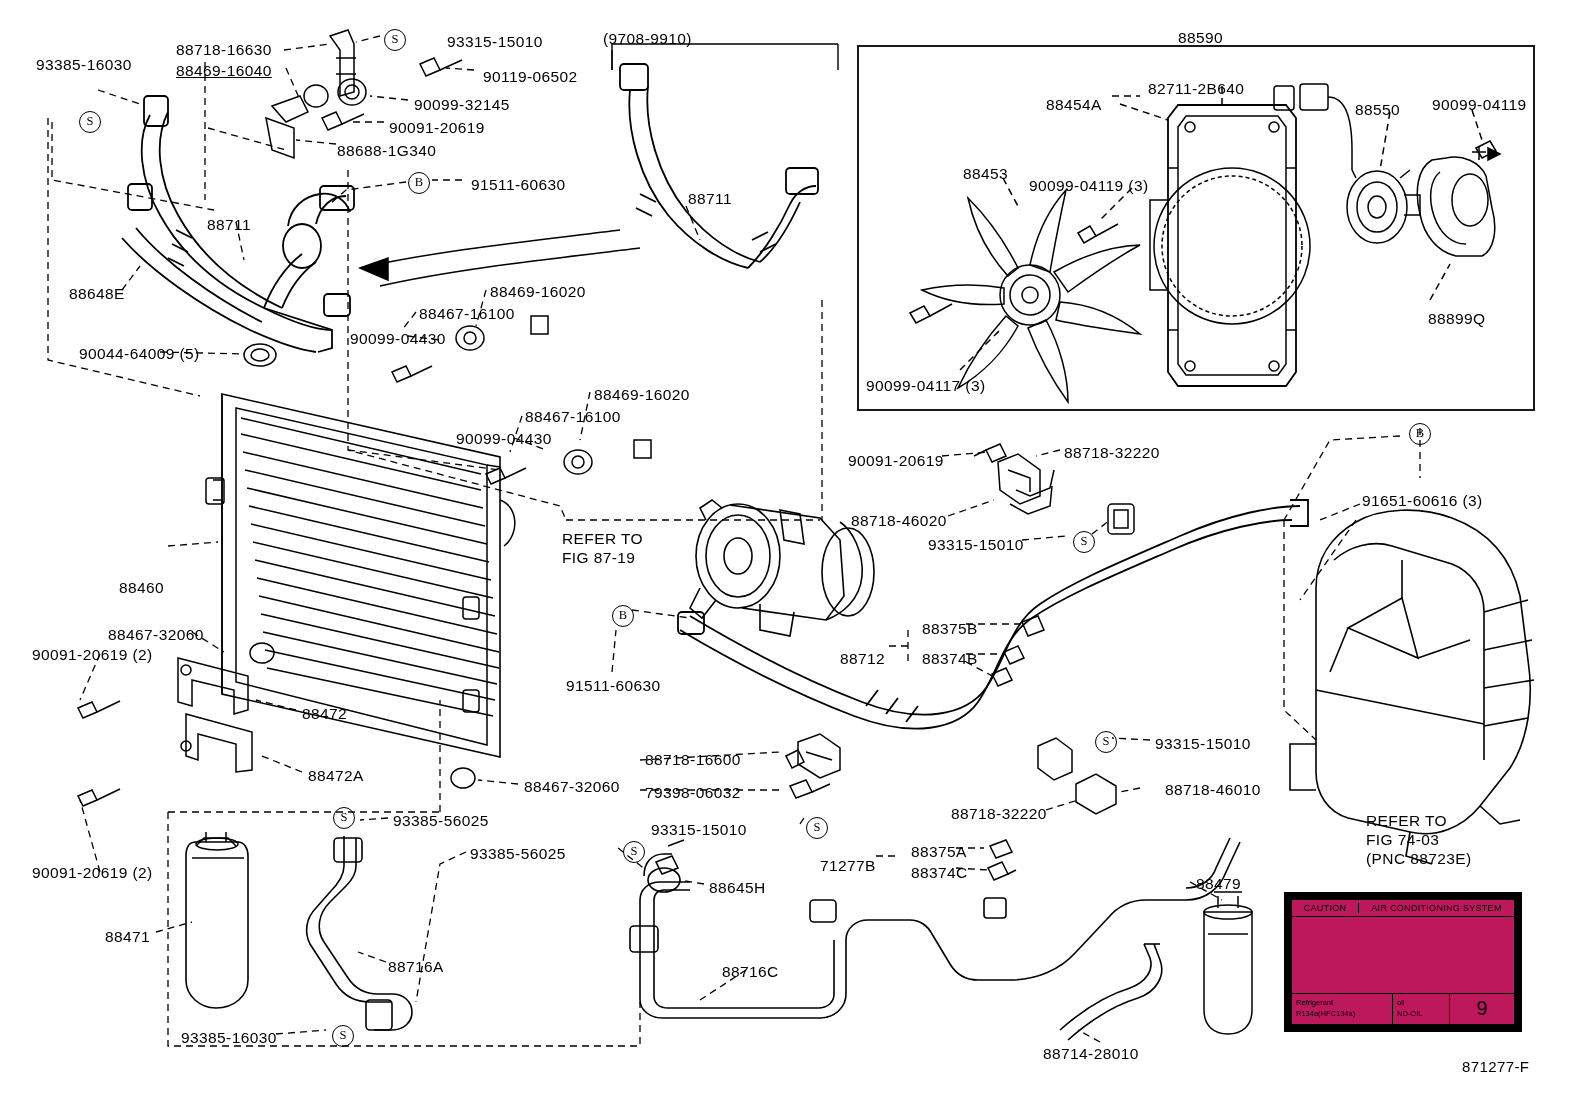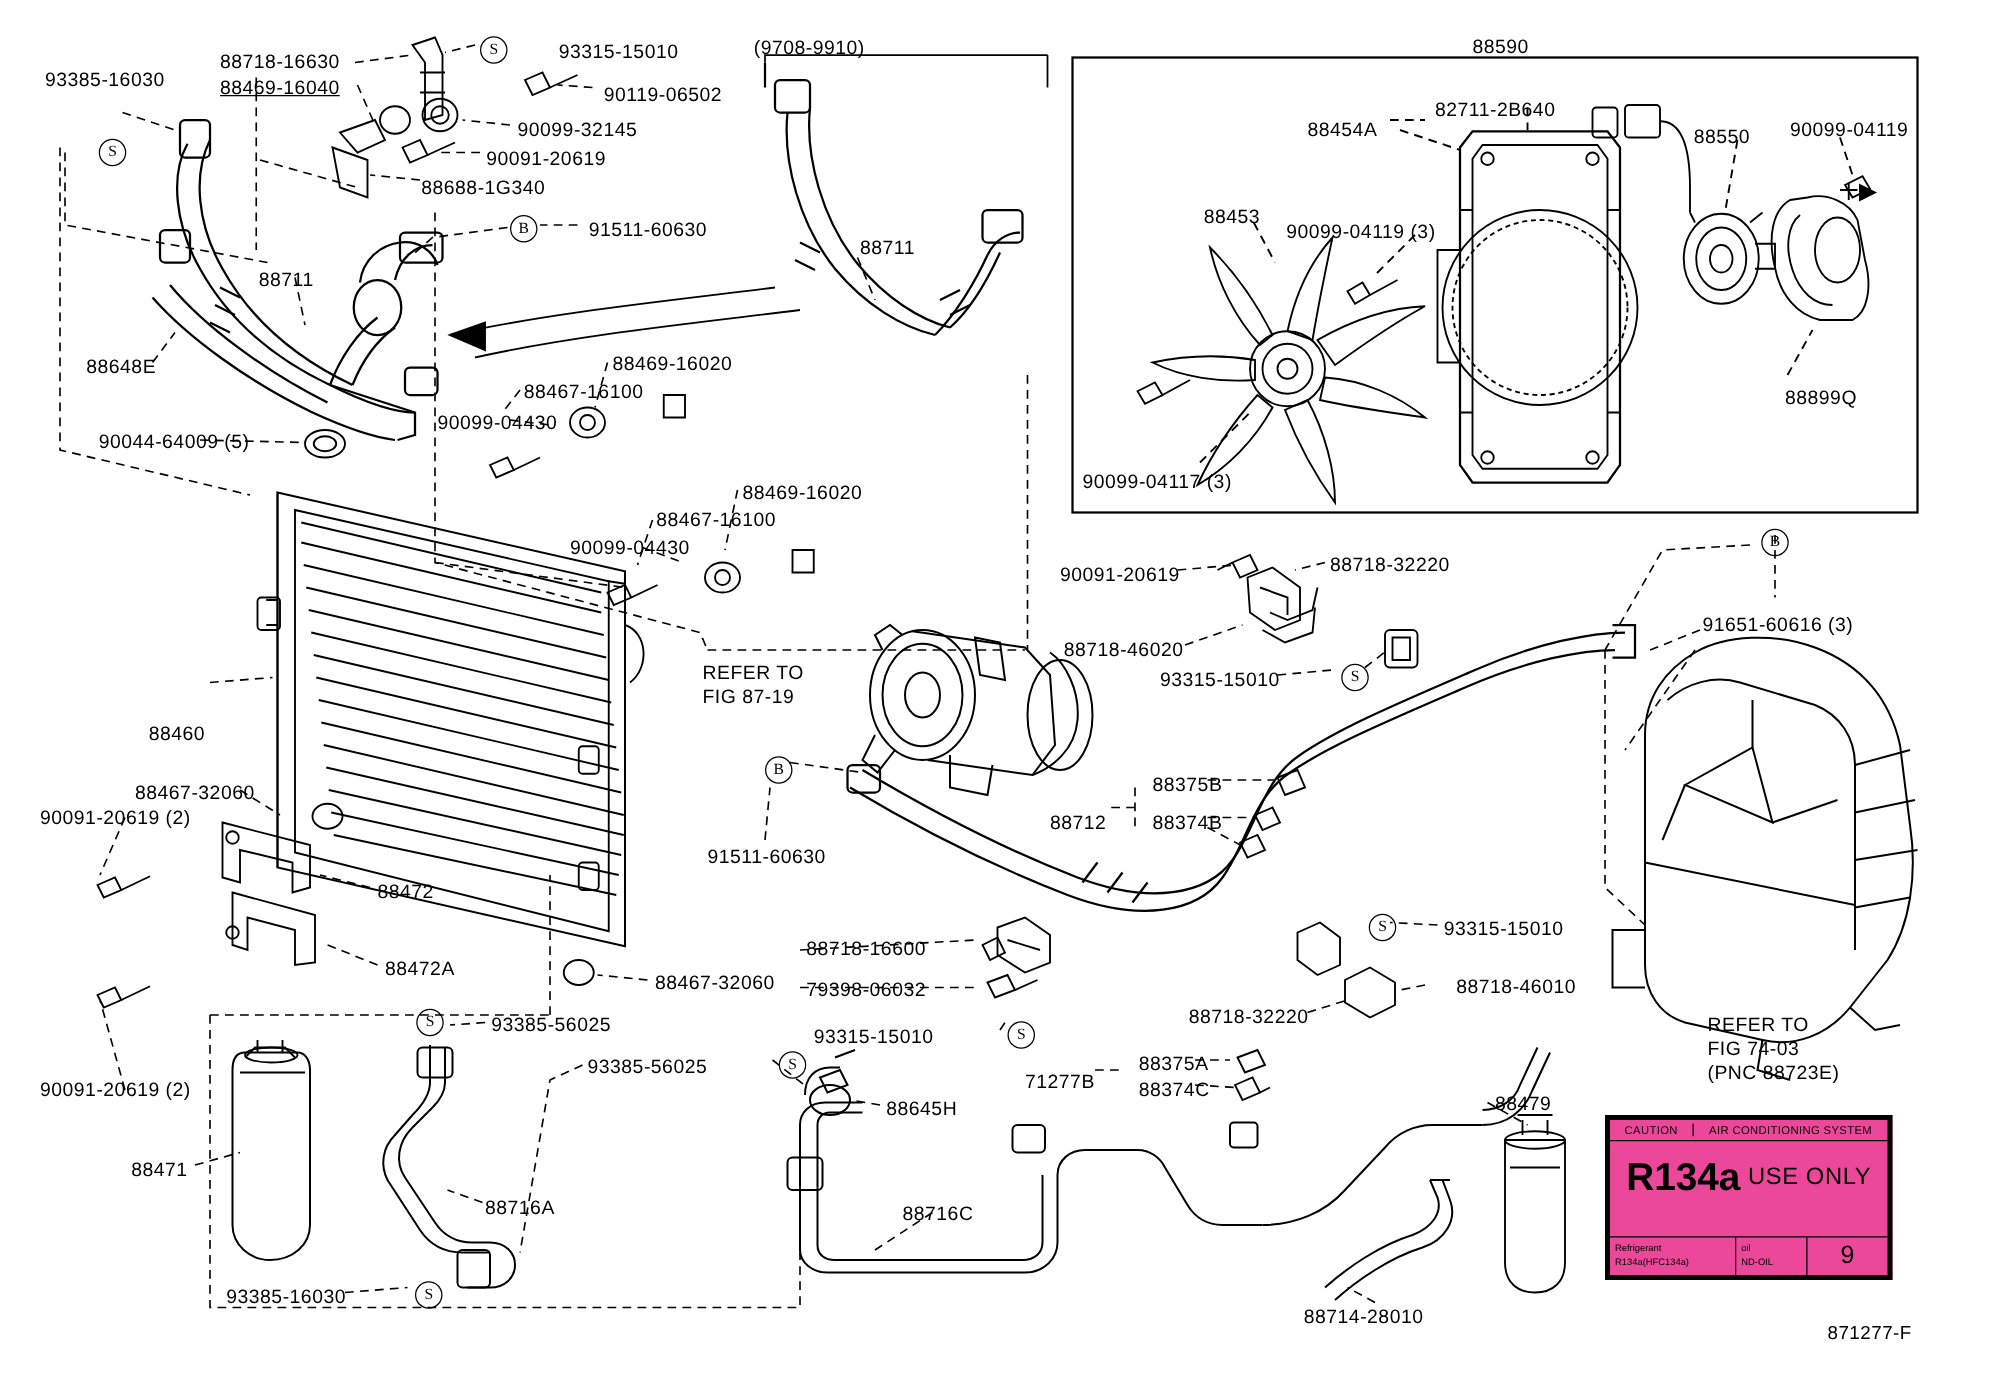--- a/index.html
+++ b/index.html
@@ -1,21 +1,21 @@
 <!DOCTYPE html>
 <html><head>
 <meta charset="utf-8">
 <style>
   html,body{margin:0;padding:0;background:#ffffff;}
   body{width:1592px;height:1099px;position:relative;font-family:"Liberation Sans",sans-serif;color:#000;overflow:hidden;}
   #sheet{position:absolute;left:0;top:0;width:1592px;height:1099px;}
   .lbl{position:absolute;font-size:15.5px;letter-spacing:.4px;white-space:nowrap;font-family:"Liberation Sans",sans-serif;}
   .circ{position:absolute;width:20px;height:20px;border:1.6px solid #000;border-radius:50%;font-size:12.5px;line-height:19px;text-align:center;font-family:"Liberation Serif",serif;}
   svg{position:absolute;left:0;top:0;}
-  .cautionbox{position:absolute;border:4px solid #000000;background:#ec4899;}
+  .cautionbox{position:absolute;border:8px solid #000000;background:#be185d;}
   .cautionhdr{display:flex;border-bottom:1.5px solid #000;height:16px;align-items:center;}
   .cautionhdr div{font-size:9px;text-align:center;font-family:"Liberation Sans",sans-serif;letter-spacing:.3px;}
   .cautionhdr .c1{width:66px;border-right:1.5px solid #000;}
   .cautionhdr .c2{flex:1;}
   .r134{font-size:31px;font-weight:bold;letter-spacing:0px;text-align:center;padding:3px 0 2px;font-family:"Liberation Sans",sans-serif;}
   .cautionftr{display:flex;border-top:1.5px solid #000;height:30px;}
   .cautionftr .f1{width:96px;border-right:1.5px solid #000;font-size:7.5px;line-height:11px;padding:3px 0 0 4px;}
   .cautionftr .f2{width:52px;border-right:1.5px solid #000;font-size:7.5px;line-height:11px;padding:3px 0 14px 4px;}
   .cautionftr .f3{flex:1;font-size:20px;text-align:center;line-height:28px;}
 </style>
@@ -461,24 +461,20 @@
 <div class="circ" style="left:806px;top:817px;">S</div>
 <div class="circ" style="left:623px;top:841px;">S</div>
 <div class="circ" style="left:333px;top:807px;">S</div>
 <div class="circ" style="left:332px;top:1025px;">S</div>
 
 <div class="cautionbox" style="left:1284px;top:892px;width:222px;height:124px;">
   <div class="cautionhdr">
     <div class="c1">CAUTION</div>
     <div class="c2">AIR CONDITIONING SYSTEM</div>
   </div>
-  <div style="display:flex;align-items:center;justify-content:center;height:58px;">
-    <span class="r134" style="padding:0 6px 0 0;">R134a</span>
-    <span style="font-size:19px;letter-spacing:.5px;">USE ONLY</span>
-  </div>
   <div class="cautionftr" style="position:absolute;left:0;bottom:0;width:100%;">
     <div class="f1" style="white-space:pre;">Refrigerant
 R134a(HFC134a)</div>
     <div class="f2" style="white-space:pre;">oil
 ND-OIL</div>
     <div class="f3">9</div>
   </div>
 </div>
 
 <div class="lbl" style="left:1462px;top:1058px;font-size:15px;">871277-F</div>

